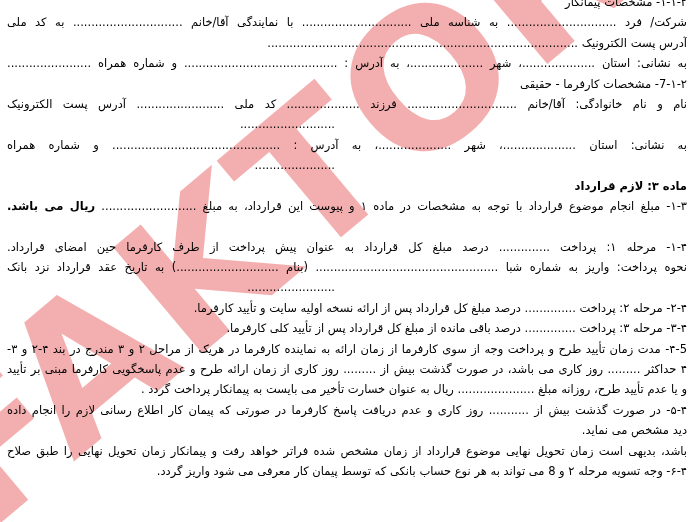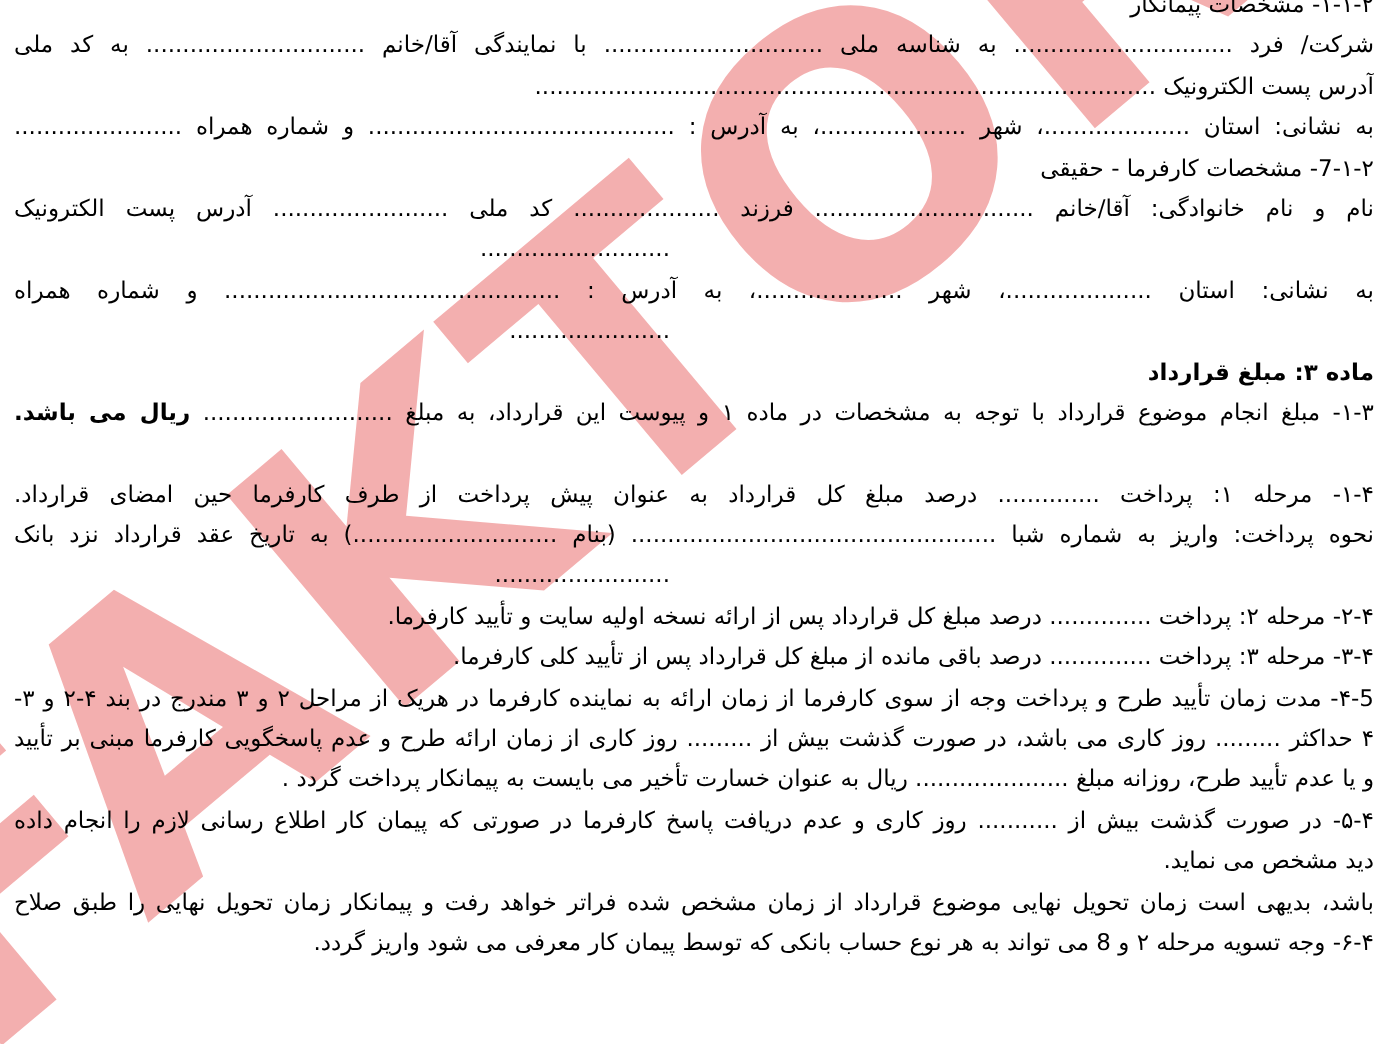--- a/index.html
+++ b/index.html
@@ -62,21 +62,21 @@
   <div class="doc">
       <div class="line"><span>۱-۱-۲- مشخصات پیمانکار</span> </div>
       <div class="line justify"><span>شرکت/ فرد .............................. به شناسه ملی .............................. با نمایندگی آقا/خانم .............................. به کد ملی ...........................</span> </div>
       <div class="line"><span>آدرس پست الکترونیک .....................................................................................</span> </div>
       <div class="line justify"><span>به نشانی: استان ....................، شهر ....................، به آدرس : .......................................... و شماره همراه .......................</span> </div>
       <div class="line"><span>7-۱-۲- مشخصات کارفرما - حقیقی</span> </div>
       <div class="line justify"><span>نام و نام خانوادگی: آقا/خانم .............................. فرزند .................... کد ملی ........................ آدرس پست الکترونیک</span> </div>
       <div class="line indent"><span>..........................</span> </div>
       <div class="line justify"><span>به نشانی: استان ....................، شهر ....................، به آدرس : .............................................. و شماره همراه</span> </div>
       <div class="line indent"><span>......................</span> </div>
-      <div class="line bold"><span>ماده ۳: مبلغ قرارداد</span> </div>
+      <div class="line bold"><span>ماده ۳: لازم قرارداد</span> </div>
       <div class="line justify"><span>۱-۳- مبلغ انجام موضوع قرارداد با توجه به مشخصات در ماده ۱ و پیوست این قرارداد، به مبلغ .......................... </span> <span class="b">ریال می باشد.</span> </div>
       <div class="line">&nbsp;</div>
       <div class="line justify"><span>۱-۴- مرحله ۱: پرداخت .............. درصد مبلغ کل قرارداد به عنوان پیش پرداخت از طرف کارفرما حین امضای قرارداد.</span> </div>
       <div class="line justify"><span>نحوه پرداخت: واریز به شماره شبا .................................................. (بنام ............................) به تاریخ عقد قرارداد نزد بانک</span> </div>
       <div class="line indent"><span>........................</span> </div>
       <div class="line"><span>۲-۴- مرحله ۲: پرداخت .............. درصد مبلغ کل قرارداد پس از ارائه نسخه اولیه سایت و تأیید کارفرما.</span> </div>
       <div class="line"><span>۳-۴- مرحله ۳: پرداخت .............. درصد باقی مانده از مبلغ کل قرارداد پس از تأیید کلی کارفرما.</span> </div>
       <div class="line justify"><span>۴-5- مدت زمان تأیید طرح و پرداخت وجه از سوی کارفرما از زمان ارائه به نماینده کارفرما در هریک از مراحل ۲ و ۳ مندرج در بند ۴-۲ و ۳-</span> </div>
       <div class="line justify"><span>۴ حداکثر ......... روز کاری می باشد، در صورت گذشت بیش از ......... روز کاری از زمان ارائه طرح و عدم پاسخگویی کارفرما مبنی بر تأیید</span> </div>
       <div class="line"><span>و یا عدم تأیید طرح، روزانه مبلغ ..................... ریال به عنوان خسارت تأخیر می بایست به پیمانکار پرداخت گردد .</span> </div>

